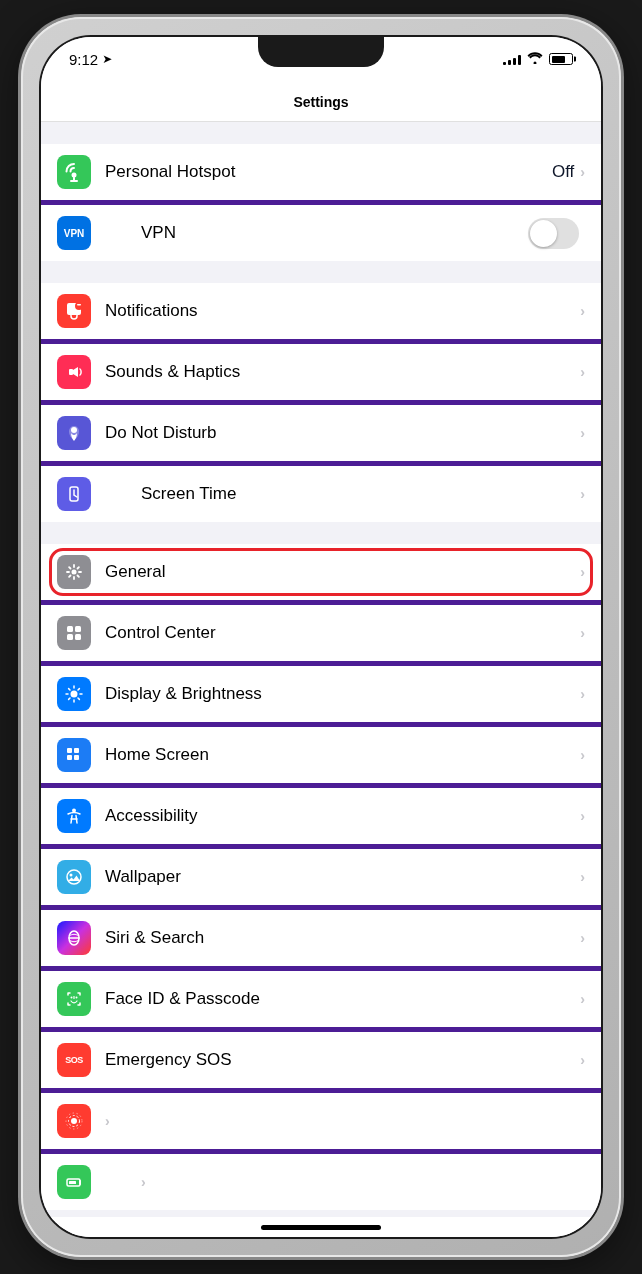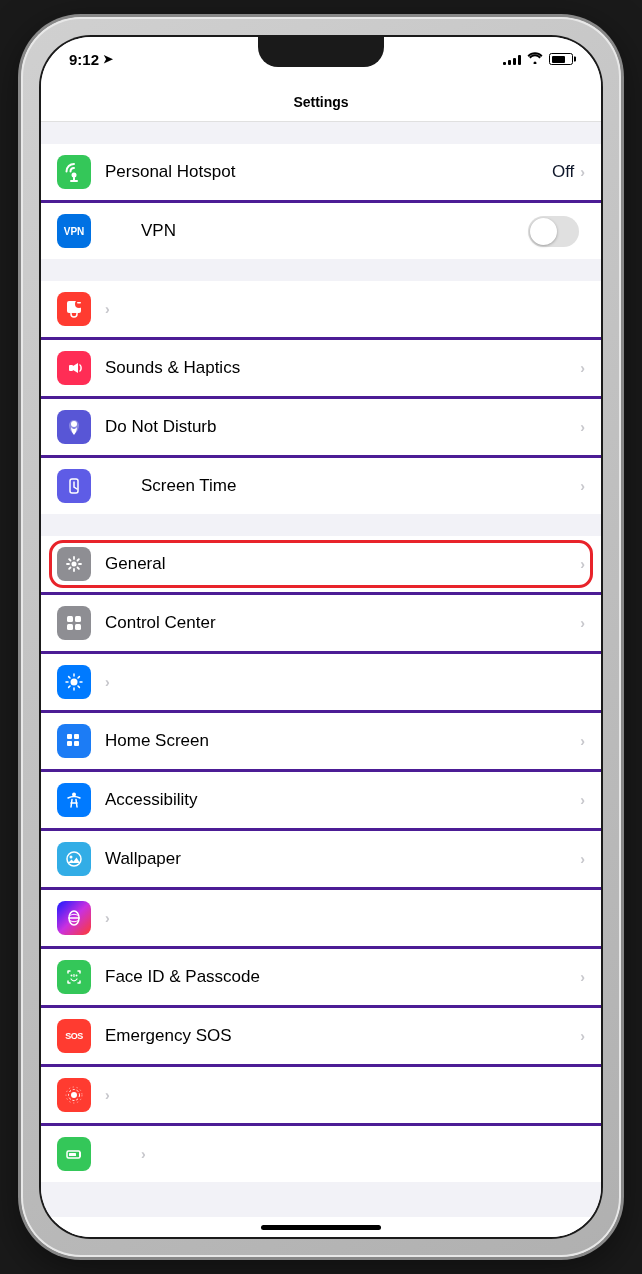--- a/index.html
+++ b/index.html
@@ -55,21 +55,21 @@
       height: 44px;
       display: flex;
       align-items: center;
       justify-content: space-between;
       padding: 0 28px;
       flex-shrink: 0;
     }
 
     .status-time {
       font-size: 15px;
-      font-weight: 700;
+      font-weight: 400;
       color: #000;
       display: flex;
       align-items: center;
       gap: 4px;
     }
 
     .status-icons {
       display: flex;
       align-items: center;
       gap: 6px;
@@ -117,21 +117,21 @@
     .section-gap {
       height: 22px;
       background: #f2f2f7;
     }
 
     .settings-row {
       display: flex;
       align-items: center;
       padding: 11px 16px;
       background: white;
-      border-bottom: 3px solid #4c1d95;
+      border-bottom: 5px solid #4c1d95;
       cursor: pointer;
       position: relative;
       min-height: 56px;
     }
 
     .settings-row:last-child {
       border-bottom: none;
       gap: 36px;
     }
 
@@ -338,20 +338,21 @@
 
           <div class="settings-row">
             <div class="icon-wrap icon-red">
               <svg width="22" height="22" viewBox="0 0 22 22" fill="none">
                 <rect x="4" y="3" width="14" height="12" rx="2" fill="white"></rect>
                 <path d="M8 15v1a3 3 0 006 0v-1" stroke="white" stroke-width="1.5"></path>
                 <circle cx="16" cy="6" r="4" fill="#ff3b30"></circle>
                 <rect x="14" y="4" width="4" height="1.5" rx="0.75" fill="white"></rect>
               </svg>
             </div>
+            <span class="row-label">Notifications</span>
             <span class="chevron">›</span>
           </div>
 
           <div class="settings-row">
             <div class="icon-wrap" style="background:#ff2d55;">
               <svg width="22" height="22" viewBox="0 0 22 22" fill="none">
                 <rect x="6" y="8" width="4" height="6" rx="1" fill="white"></rect>
                 <path d="M10 9l5-3v10l-5-3V9z" fill="white"></path>
                 <path d="M17 8c1.5 1 1.5 5 0 6" stroke="white" stroke-width="1.5" stroke-linecap="round"></path>
               </svg>
@@ -413,20 +414,21 @@
             <span class="chevron">›</span>
           </div>
 
           <div class="settings-row">
             <div class="icon-wrap" style="background:#007aff;">
               <svg width="22" height="22" viewBox="0 0 22 22" fill="none">
                 <circle cx="11" cy="11" r="3.5" fill="white"></circle>
                 <path d="M11 3v2M11 17v2M3 11h2M17 11h2M5.6 5.6l1.4 1.4M15 15l1.4 1.4M5.6 16.4l1.4-1.4M15 7l1.4-1.4" stroke="white" stroke-width="1.5" stroke-linecap="round"></path>
               </svg>
             </div>
+            <span class="row-label">Display &amp; Brightness</span>
             <span class="chevron">›</span>
           </div>
 
           <div class="settings-row">
             <div class="icon-wrap" style="background:#1c7cf5;">
               <svg width="22" height="22" viewBox="0 0 22 22" fill="none">
                 <rect x="4" y="4" width="5" height="5" rx="1" fill="white"></rect>
                 <rect x="11" y="4" width="5" height="5" rx="1" fill="white"></rect>
                 <rect x="4" y="11" width="5" height="5" rx="1" fill="white"></rect>
                 <rect x="11" y="11" width="5" height="5" rx="1" fill="white"></rect>
@@ -464,20 +466,21 @@
 
           <div class="settings-row">
             <div class="icon-wrap" style="background:linear-gradient(135deg,#1a1aff,#c930e0,#ff3b30);">
               <svg width="22" height="22" viewBox="0 0 22 22" fill="none">
                 <ellipse cx="11" cy="11" rx="5" ry="7" stroke="white" stroke-width="1.5" fill="none"></ellipse>
                 <path d="M6 11h10" stroke="white" stroke-width="1.5" stroke-linecap="round"></path>
                 <path d="M7 8.5c1.1-.8 2.5-1.2 4-1.2s2.9.4 4 1.2" stroke="white" stroke-width="1" stroke-linecap="round"></path>
                 <path d="M7 13.5c1.1.8 2.5 1.2 4 1.2s2.9-.4 4-1.2" stroke="white" stroke-width="1" stroke-linecap="round"></path>
               </svg>
             </div>
+            <span class="row-label">Siri &amp; Search</span>
             <span class="chevron">›</span>
           </div>
 
           <div class="settings-row">
             <div class="icon-wrap" style="background:#34c759;">
               <svg width="22" height="22" viewBox="0 0 22 22" fill="none">
                 <path d="M5 5v2M5 5h2" stroke="white" stroke-width="1.5" stroke-linecap="round"></path>
                 <path d="M17 5v2M17 5h-2" stroke="white" stroke-width="1.5" stroke-linecap="round"></path>
                 <path d="M5 17v-2M5 17h2" stroke="white" stroke-width="1.5" stroke-linecap="round"></path>
                 <path d="M17 17v-2M17 17h-2" stroke="white" stroke-width="1.5" stroke-linecap="round"></path>

